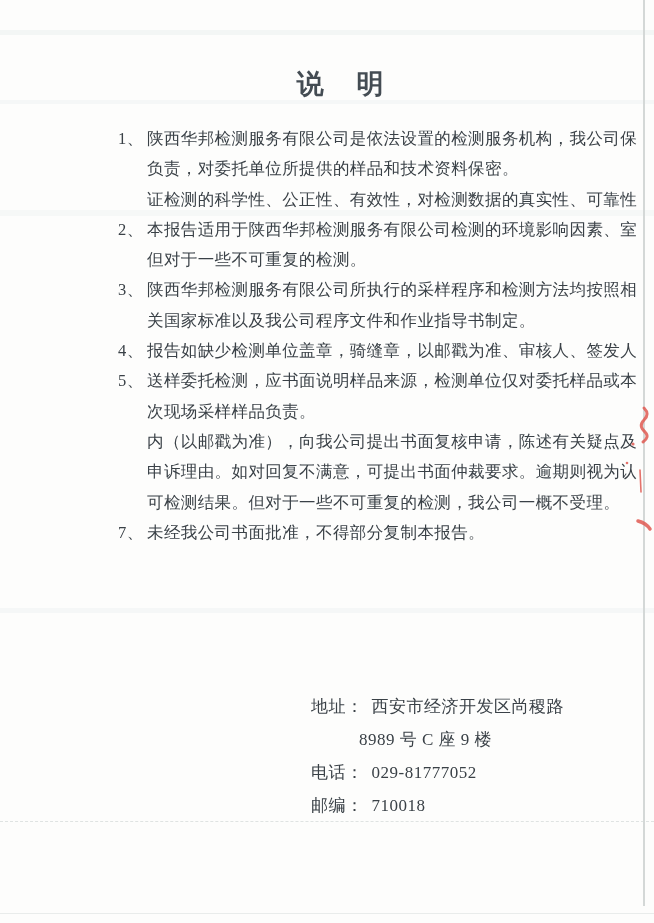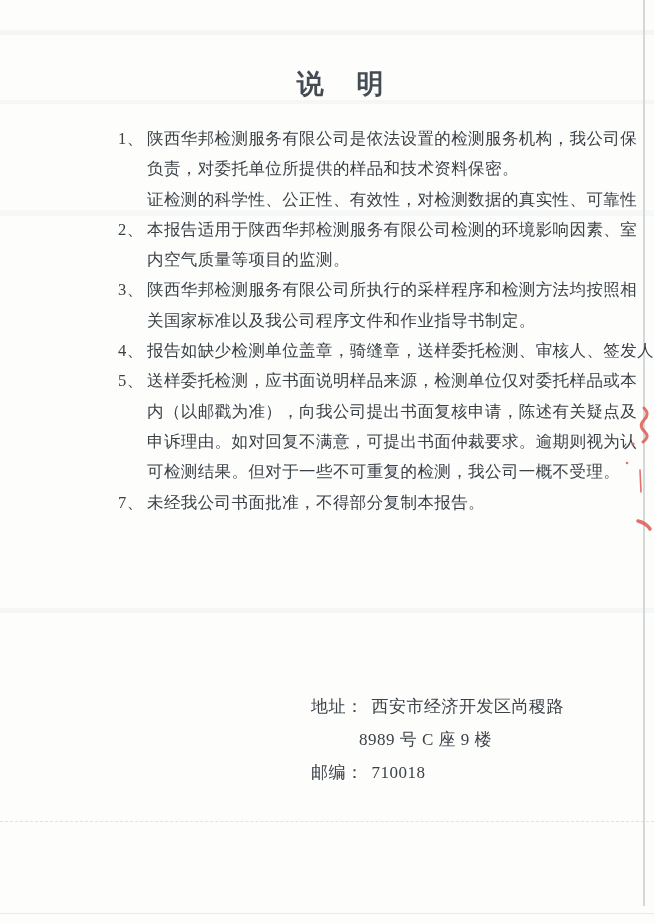--- a/index.html
+++ b/index.html
@@ -70,39 +70,41 @@
   <div class="edge-line"></div>
 
   <div class="title">说 明</div>
 
   <div class="notes">
     <div class="line"><span class="num">1、</span><span>陕西华邦检测服务有限公司是依法设置的检测服务机构，我公司保</span></div>
     <div class="line cont"><span>负责，对委托单位所提供的样品和技术资料保密。</span></div>
     <div class="line cont"><span>证检测的科学性、公正性、有效性，对检测数据的真实性、可靠性</span></div>
 
     <div class="line"><span class="num">2、</span><span>本报告适用于陕西华邦检测服务有限公司检测的环境影响因素、室</span></div>
-    <div class="line cont"><span>内空气质量等项目的监测。</span></div>
+    <div class="line cont"><span>但对于一些不可重复的检测。</span></div>
 
     <div class="line"><span class="num">3、</span><span>陕西华邦检测服务有限公司所执行的采样程序和检测方法均按照相</span></div>
     <div class="line cont"><span>关国家标准以及我公司程序文件和作业指导书制定。</span></div>
 
-    <div class="line"><span class="num">4、</span><span>报告如缺少检测单位盖章，骑缝章，送样委托检测、审核人、签发人</span></div>
+    <div class="line"><span class="num">4、</span><span>报告如缺少检测单位盖章，骑缝章，以邮戳为准、审核人、签发人</span></div>
 
     <div class="line"><span class="num">5、</span><span>送样委托检测，应书面说明样品来源，检测单位仅对委托样品或本</span></div>
+    <div class="line cont"><span>次现场采样样品负责。</span></div>
 
     <div class="line cont"><span>内（以邮戳为准），向我公司提出书面复核申请，陈述有关疑点及</span></div>
     <div class="line cont"><span>申诉理由。如对回复不满意，可提出书面仲裁要求。逾期则视为认</span></div>
     <div class="line cont"><span>可检测结果。但对于一些不可重复的检测，我公司一概不受理。</span></div>
 
     <div class="line"><span class="num">7、</span><span>未经我公司书面批准，不得部分复制本报告。</span></div>
   </div>
 
   <div class="contact">
     <div class="row"><span class="label">地址：</span><span>西安市经济开发区尚稷路</span></div>
     <div class="row indent"><span>8989 号 C 座 9 楼</span></div>
+    <div class="row"><span class="label">电话：</span><span>029-81777052</span></div>
     <div class="row"><span class="label">邮编：</span><span>710018</span></div>
   </div>
 
   <svg class="red-marks" viewBox="0 0 34 150" xmlns="http://www.w3.org/2000/svg">
     <path d="M24,8 q6,6 0,12 q-6,6 1,12 q5,5 -2,10" fill="none" stroke="currentColor" stroke-width="3" stroke-linecap="round"></path>
     <circle cx="13" cy="44" r="1.6" fill="currentColor"></circle>
     <circle cx="7" cy="63" r="1.3" fill="currentColor"></circle>
     <path d="M20,70 l1,22" fill="none" stroke="currentColor" stroke-width="1.6" stroke-linecap="round"></path>
     <path d="M18,121 q8,2 12,8" fill="none" stroke="currentColor" stroke-width="3.5" stroke-linecap="round"></path>
   </svg>

